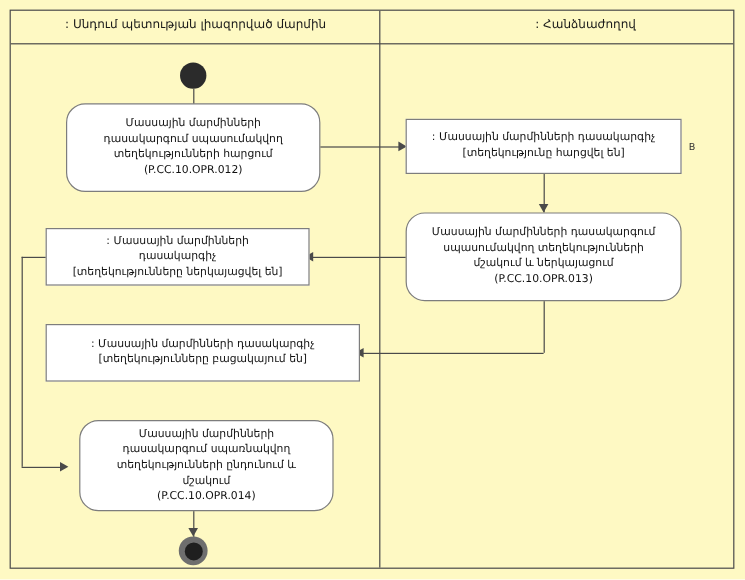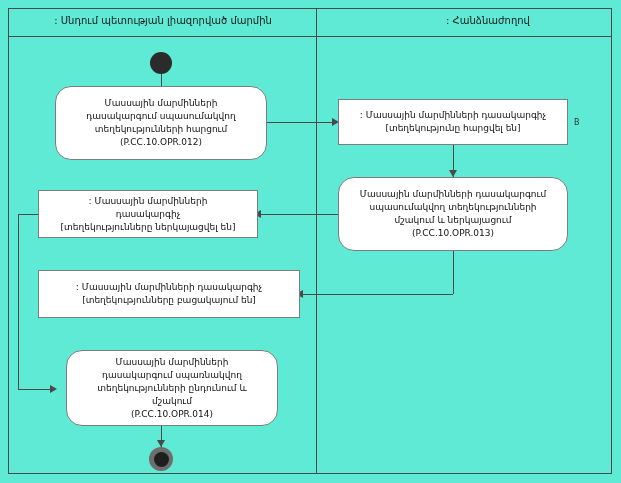--- a/index.html
+++ b/index.html
@@ -7,21 +7,21 @@
     padding: 0;
     background: #ffffff;
   }
   body {
     font-family: "DejaVu Sans", sans-serif;
   }
   #canvas {
     position: relative;
     width: 621px;
     height: 483px;
-    background: #5eead4;
+    background: #fef9c3;
     overflow: hidden;
   }
   .frame {
     position: absolute;
     left: 8px;
     top: 8px;
     width: 604px;
     height: 466px;
     border: 1px solid #4a4a4a;
     box-sizing: border-box;

